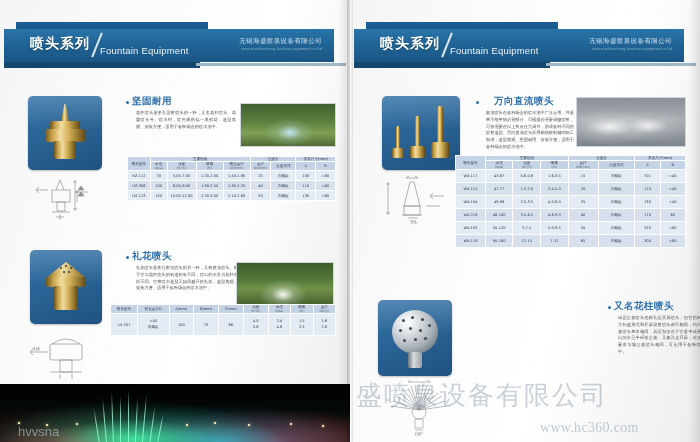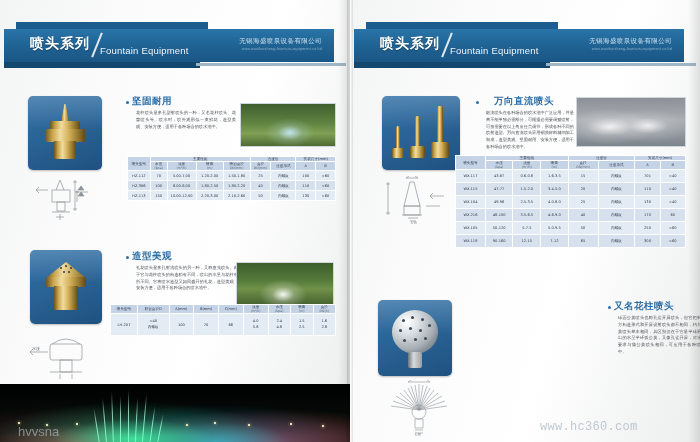--- a/index.html
+++ b/index.html
@@ -197,22 +197,22 @@
     font-size:26px; color:rgba(255,255,255,.82); font-weight:normal;
     font-family:"DejaVu Sans", sans-serif; letter-spacing:2px; white-space:nowrap;
   }
   .wm-cn-right {
     left:356px; top:378px;
     font-size:26px; color:rgba(120,140,160,.40); font-weight:normal;
     font-family:"DejaVu Sans", sans-serif; letter-spacing:2px; white-space:nowrap;
   }
   .wm-small {
     left:540px; top:420px;
-    font-size:12px; color:rgba(120,140,160,.45);
-    font-family:Liberation Mono, monospace; letter-spacing:.3px; white-space:nowrap;
+    font-size:14px; color:rgba(120,140,160,.45);
+    font-family:Liberation Serif, serif; letter-spacing:.3px; white-space:nowrap;
   }
   .wm-faint {
     left:18px; top:424px;
     font-size:13px; color:rgba(200,210,220,.55);
     font-family:"Liberation Sans", sans-serif; white-space:nowrap;
   }
 </style>
 </head>
 <body>
 
@@ -359,21 +359,21 @@
             <rect x="34" y="30" width="12" height="12"></rect>
             <path d="M24 42 L56 42"></path>
             <path d="M4 22 L22 22 M4 22 l3 -3 M4 22 l3 3"></path>
             <path d="M34 44 L34 49 M46 44 L46 49"></path>
           </g>
           <text x="6" y="20" font-size="4" fill="#6a7178" font-family="DejaVu Sans, sans-serif">水接</text>
         </svg>
       </div>
 
       <div class="bullet" style="left:126px;top:256px"></div>
-      <div class="prod-head" style="left:132px;top:250px">造型美观</div>
+      <div class="prod-head" style="left:132px;top:250px">礼花喷头</div>
       <div class="prod-copy" style="left:136px;top:265px;width:102px">礼花喷头是多孔射流喷头的另一种，又称直流喷头。由于它与花柱喷头的构造稍有不同，喷出的水量与花柱有所不同。它将喷水造型又如同盛开的礼花，造型美观、安装方便，适用于各种场合的喷水池中。</div>
 
       <div class="foto green" style="left:236px;top:262px;width:98px;height:44px"></div>
 
       <table class="spec t-sm" style="left:110px;top:304px;width:226px">
         <colgroup>
             <col style="width:12%">
             <col style="width:14%">
             <col style="width:11%">
             <col style="width:11%">
@@ -632,16 +632,17 @@
       <div class="prod-head" style="left:264px;top:300px">又名花柱喷头</div>
       <div class="prod-copy" style="left:268px;top:315px;width:92px">球面公英喷头也称孔雀开屏喷头，但它把构造现方构造形式和开屏设射喷头都不相同，约与蒲公英喷头基本相同，其区别仅在于它是半球形，喷出的水呈半环弧公英，又像孔雀开屏，对水质的要求与蒲公英喷头相同，可应用于各种喷水池中。</div>
 
     </div>
 
     <div class="sheet-edge-r"></div>
   </div>
 
   <div class="spine"></div>
 
+  <div class="wm wm-cn-right">盛喷泉设备有限公司</div>
   <div class="wm wm-small">www.hc360.com</div>
   <div class="wm wm-faint">hvvsna</div>
 
 </div>
 
 </body></html>

